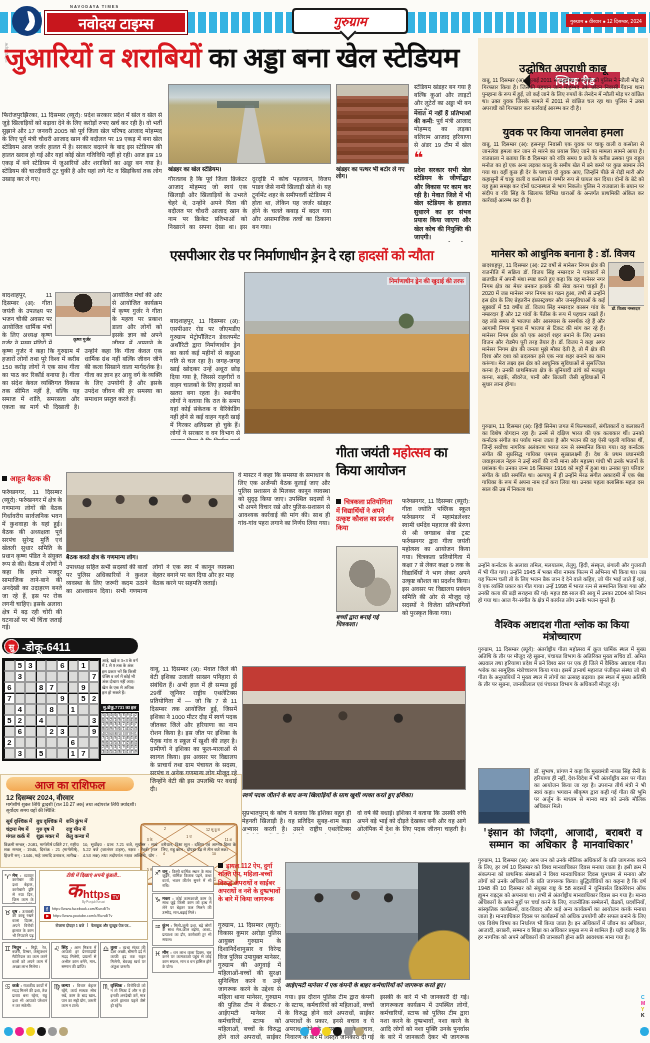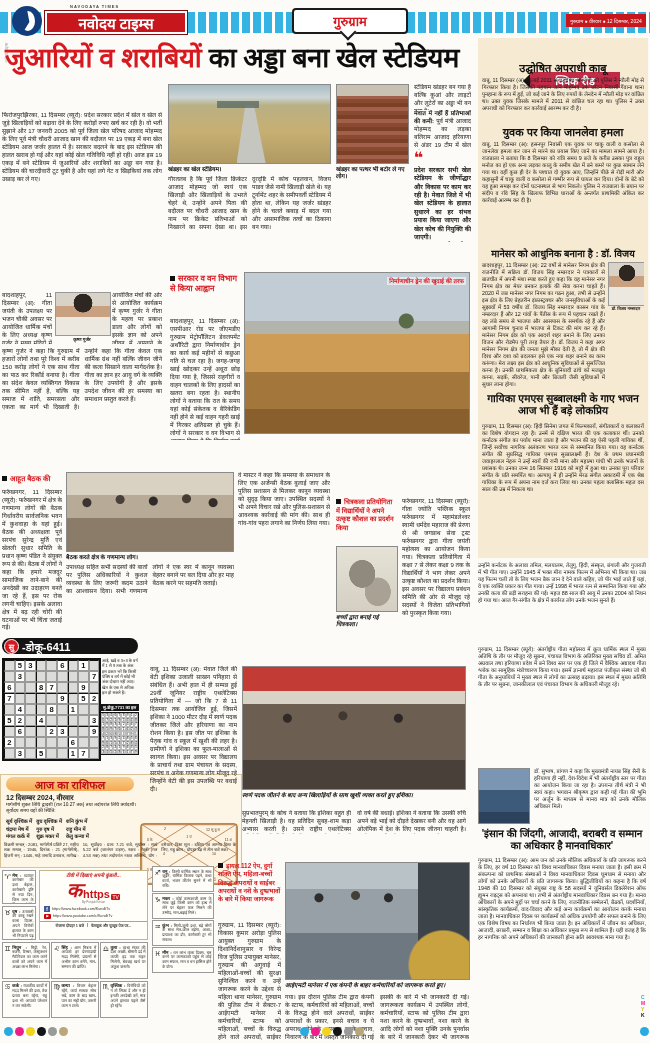--- a/index.html
+++ b/index.html
@@ -108,21 +108,21 @@
 <div class="page">
 
   <div class="abs crop" style="left:1px;top:24px;">+</div>
   <div class="abs crop" style="left:639px;top:24px;">+</div>
   <div class="abs" style="left:-14px;top:40px;transform:rotate(-90deg);font-size:4px;color:#999;width:40px;">नवोदय टाइम्स</div>
 
   <div class="abs stripes" style="left:0;top:12px;width:650px;height:21px;"></div>
   <div class="abs logo-circle" style="left:12px;top:6px;"></div>
   <div class="abs" style="left:70px;top:4px;font-size:4px;letter-spacing:1px;color:#444;font-weight:bold;">NAVODAYA TIMES</div>
   <div class="abs nameplate" style="left:44px;top:10px;width:142px;height:23px;font-size:15px;">नवोदय टाइम्स</div>
-  <div class="abs citybadge" style="left:292px;top:8px;width:112px;height:22px;font-size:13px;">गुरुग्राम</div>
+  <div class="abs citybadge" style="left:292px;top:8px;width:112px;height:22px;font-size:13px;font-style:italic;">गुरुग्राम</div>
   <div class="abs badgetail" style="left:342px;top:26px;"></div>
   <div class="abs datebox" style="left:566px;top:14px;width:80px;height:13px;">गुरुग्राम ● वीरवार ● 12 दिसम्बर, 2024</div>
 
   <div class="abs hl" style="left:5px;top:38px;width:470px;height:38px;font-size:27px;white-space:nowrap;">
     <span class="red">जुआरियों व शराबियों</span><span> का अड्डा बना खेल स्टेडियम</span>
   </div>
 
   <div class="abs bt6" style="left:2px;top:112px;width:160px;height:130px;">फिरोजपुरझिरका, 11 दिसम्बर (ब्यूरो): प्रदेश सरकार प्रदेश में खेल व खेल से जुड़े खिलाड़ियों को बढ़ावा देने के लिए करोड़ों रुपए खर्च कर रही है। वो भर्ती सुझाने और 17 जनवरी 2005 को पूर्व जिला खेल परिषद आजाद मोहम्मद के लिए पूर्व मंत्री चौधरी आजाद खान की बदौलत पर 19 एकड़ में बना खेल स्टेडियम आज जर्जर हालत में है। सरकार बदलने के बाद इस स्टेडियम की हालत खराब हो गई और यहां कोई खेल गतिविधि नहीं हो रही। आज इस 19 एकड़ में बने स्टेडियम में जुआरियों और शराबियों का अड्डा बन गया है। स्टेडियम की चारदीवारी टूट चुकी है और यहां लगे गेट व खिड़कियां तक लोग उखाड़ कर ले गए।</div>
 
   <div class="photo ph-road" style="left:168px;top:84px;width:163px;height:80px;"></div>
@@ -157,50 +157,52 @@
 
   <div class="abs qr-h" style="left:482px;top:248px;width:162px;height:12px;font-size:9.6px;">मानेसर को आधुनिक बनाना है : डॉ. विजय</div>
   <div class="abs" style="left:482px;top:262px;width:162px;height:128px;overflow:hidden;">
     <div style="float:right;width:36px;margin:0 0 2px 3px;">
       <div class="ph-portrait" style="width:36px;height:42px;border:1px solid #999;position:relative;"></div>
       <div style="font-size:4.2px;font-weight:bold;text-align:center;">डॉ. विजय नम्बरदार</div>
     </div>
     <div class="bt55">बादशाहपुर, 11 दिसम्बर (अ): 22 वर्षों से मानेसर निगम क्षेत्र की राजनीति में सक्रिय डॉ. विजय सिंह नम्बरदार ने पत्रकारों से बातचीत में अपनी मंशा स्पष्ट करते हुए कहा कि वह मानेसर नगर निगम क्षेत्र का मेयर बनकर इलाके की सेवा करना चाहते हैं। 2020 में जब मानेसर नगर निगम का गठन हुआ, तभी से उन्होंने इस क्षेत्र के लिए बेहतरीन इंफ्रास्ट्रक्चर और जनसुविधाओं के कई सुझावों में 53 वर्षीय डॉ. विजय सिंह नम्बरदार कासन गांव के नम्बरदार हैं और 12 गांवों के पैंतीस के रूप में पहचान रखते हैं। वह लंबे समय से भाजपा और आसपास के समर्थक रहे हैं और आगामी निगम चुनाव में भाजपा से टिकट की मांग कर रहे हैं। मानेसर निगम क्षेत्र को एक आदर्श शहर बनाने के लिए उनका विजन और रोडमैप पूरी तरह तैयार है। डॉ. विजय ने कहा अगर मानेसर निगम क्षेत्र की जनता मुझे मौका देती है, तो मैं क्षेत्र की दिशा और दशा को बदलकर इसे एक नया शहर बनाने का काम करूंगा। मेरा लक्ष्य इस क्षेत्र को आधुनिक सुविधाओं से सुसज्जित करना है। उनकी प्राथमिकता क्षेत्र के बुनियादी ढांचे को मजबूत करना, सड़कें, सीवरेज, पानी और बिजली जैसी सुविधाओं में सुधार लाना होगा।</div>
   </div>
 
-  <div class="abs qr-h" style="left:482px;top:392px;width:162px;height:28px;font-size:10.5px;">गायिका एमएस सुब्बालक्ष्मी के गाए भजन आज भी हैं बड़े लोकप्रिय</div>
   <div class="abs bt55" style="left:482px;top:423px;width:162px;height:132px;">गुरुग्राम, 11 दिसम्बर (अ): हिंदी सिनेमा जगत में फिल्मकारों, संगीतकारों व कलाकारों का विशेष योगदान रहा है। उनमें से दक्षिण भारत की एक कलाकार थीं। उनको कर्नाटक संगीत का पर्याय माना जाता है और भजन की वह ऐसी पहली गायिका थीं, जिन्हें सर्वोच्च नागरिक अलंकरण भारत रत्न से सम्मानित किया गया। वह कर्नाटक संगीत की सुप्रसिद्ध गायिका एमएस सुब्बालक्ष्मी हैं। देश के प्रथम प्रधानमंत्री जवाहरलाल नेहरू ने उन्हें स्वरों की रानी माना और महात्मा गांधी भी उनके भजनों के प्रशंसक थे। उनका जन्म 16 सितम्बर 1916 को मदुरै में हुआ था। उनका पूरा परिवार संगीत के प्रति समर्पित था। अल्पायु में ही उन्होंने मेरठ संगीत अकादमी में एक श्रेष्ठ गायिका के रूप में अपना नाम दर्ज करा लिया था। उनका पहला क्लासिक महज दस साल की उम्र में निकला था।</div>
 
   <div class="abs" style="left:2px;top:292px;width:160px;height:52px;display:flex;gap:3px;">
     <div class="bt6" style="width:50px;height:52px;">बादशाहपुर, 11 दिसम्बर (अ): गीता जयंती के उपलक्ष्य पर भजन चौकी अवसर पर आयोजित धार्मिक मंचों के लिए अध्यक्ष कृष्ण गुर्जर ने मुख्य मंदिरों में शिरकत की।</div>
     <div style="width:54px;">
       <div class="ph-portrait" style="width:54px;height:42px;border:1px solid #999;position:relative;"></div>
       <div style="font-size:4.6px;font-weight:bold;text-align:center;">कृष्ण गुर्जर</div>
     </div>
     <div class="bt6" style="width:50px;height:52px;">आयोजित मंचों की ओर से आयोजित कार्यक्रम में कृष्ण गुर्जर ने गीता के महत्व पर प्रकाश डाला और लोगों को इसके ज्ञान को अपने जीवन में अपनाने के लिए प्रेरित किया।</div>
   </div>
   <div class="abs bt6 cols2" style="left:2px;top:348px;width:160px;height:90px;">कृष्ण गुर्जर ने कहा कि गुरुग्राम में हजारों लोगों तथा पूरे विश्व में करीब 150 करोड़ लोगों ने एक साथ गीता का पाठ कर रिकॉर्ड बनाया है। गीता का संदेश केवल व्यक्तिगत विकास तक सीमित नहीं है, बल्कि यह समाज में शांति, समरसता और एकता का मार्ग भी दिखाती है। उन्होंने कहा कि गीता केवल एक धार्मिक ग्रंथ नहीं बल्कि जीवन जीने की कला सिखाने वाला मार्गदर्शक है। गीता का ज्ञान हर आयु वर्ग के व्यक्ति के लिए उपयोगी है और इसके उपदेश जीवन की हर समस्या का समाधान प्रस्तुत करते हैं।</div>
 
-  <div class="abs kick" style="left:170px;top:274px;width:70px;height:40px;font-size:8px;">
-    <span class="sq"></span><span>सरकार व वन विभाग से किया आह्वान</span>
+  <div class="abs hl" style="left:170px;top:246px;width:302px;height:22px;font-size:13.5px;white-space:nowrap;">
+    <span>एसपीआर रोड पर निर्माणाधीन ड्रेन दे रहा </span><span class="red">हादसों को न्यौता</span>
   </div>
   <div class="abs bt6" style="left:170px;top:318px;width:70px;height:122px;">बादशाहपुर, 11 दिसम्बर (अ): एसपीआर रोड पर जीएमडीए गुरुग्राम मेट्रोपॉलिटन डेवलपमेंट अथॉरिटी द्वारा निर्माणाधीन ड्रेन का कार्य कई महीनों से कछुआ गति से चल रहा है। जगह-जगह खाई खोदकर उन्हें अधूरा छोड़ दिया गया है, जिससे राहगीरों व वाहन चालकों के लिए हादसों का खतरा बना रहता है। स्थानीय लोगों ने बताया कि रात के समय यहां कोई संकेतक व बैरिकेडिंग नहीं होने से कई वाहन गहरी खाई में गिरकर क्षतिग्रस्त हो चुके हैं। लोगों ने सरकार व वन विभाग से आह्वान किया है कि निर्माण कार्य जल्द पूरा कराया जाए तथा पेड़ों की सुरक्षा का भी ध्यान रखा जाए।</div>
   <div class="photo ph-drain" style="left:244px;top:272px;width:226px;height:162px;">
     <div class="onphoto-label">निर्माणाधीन ड्रेन की खुदाई की तरफ</div>
   </div>
 
   <div class="abs kick" style="left:2px;top:474px;width:60px;height:12px;font-size:7.2px;">
     <span class="sq"></span><span>आहूत बैठक की</span>
   </div>
   <div class="abs bt6" style="left:2px;top:489px;width:60px;height:142px;">फर्रुखनगर, 11 दिसम्बर (ब्यूरो): फर्रुखनगर में क्षेत्र के गणमान्य लोगों की बैठक गिर्धावरीय सार्वजनिक भवन में कुशवाहा के यहां हुई। बैठक की अध्यक्षता पूर्व सरपंच सुरेन्द्र मुर्ति एवं खेतली सुधार समिति के प्रधान कृष्ण पंडित ने संयुक्त रूप से की। बैठक में लोगों ने कहा कि हमारे मजदूर सामाजिक ताने-बाने की अनदेखी का उदाहरण बनते जा रहे हैं, इस पर रोक लगनी चाहिए। इसके अलावा क्षेत्र में बढ़ रही चोरी की घटनाओं पर भी चिंता जताई गई।</div>
   <div class="photo ph-crowd" style="left:66px;top:472px;width:168px;height:80px;"></div>
   <div class="abs cap" style="left:66px;top:554px;width:168px;height:8px;">बैठक करते क्षेत्र के गणमान्य लोग।</div>
   <div class="abs bt6 cols2" style="left:66px;top:564px;width:168px;height:66px;">उपाध्यक्ष सहित सभी सदस्यों की बातों पर पुलिस अधिकारियों ने कुशल व्यवस्था के लिए जरूरी कदम उठाने का आश्वासन दिया। सभी गणमान्य लोगों ने एक स्वर में कानून व्यवस्था बेहतर बनाने पर बल दिया और हर माह बैठक करने पर सहमति जताई।</div>
   <div class="abs bt6" style="left:238px;top:472px;width:92px;height:158px;">वे मास्टर ने कहा कि समस्या के समाधान के लिए एक अर्जेन्सी बैठक बुलाई जाए और पुलिस प्रशासन से मिलकर कानून व्यवस्था को सुदृढ़ किया जाए। उपस्थित सदस्यों ने भी अपने विचार रखे और पुलिस-प्रशासन से आवश्यक कार्रवाई की मांग की। साथ ही गांव-गांव पहरा लगाने का निर्णय लिया गया।</div>
 
+  <div class="abs hl" style="left:336px;top:444px;width:136px;height:48px;font-size:13.5px;line-height:1.3;">
+    <span>गीता जयंती </span><span class="red">महोत्सव</span><span> का किया आयोजन</span>
+  </div>
   <div class="abs kick" style="left:336px;top:498px;width:62px;height:44px;font-size:6.6px;">
     <span class="sq"></span><span>चित्रकला प्रतियोगिता में विद्यार्थियों ने अपने उत्कृष्ट कौशल का प्रदर्शन किया</span>
   </div>
   <div class="photo ph-painting" style="left:336px;top:546px;width:62px;height:66px;"></div>
   <div class="abs cap capi" style="left:336px;top:614px;width:62px;height:14px;">बच्चों द्वारा बनाई गई चित्रकला।</div>
   <div class="abs bt6" style="left:402px;top:498px;width:68px;height:130px;">फर्रुखनगर, 11 दिसम्बर (ब्यूरो): गीता ज्योति पब्लिक स्कूल फर्रुखनगर में महामंडलेश्वर स्वामी धर्मदेव महाराज की प्रेरणा से श्री जगन्नाथ सेवा ट्रस्ट फर्रुखनगर द्वारा गीता जयंती महोत्सव का आयोजन किया गया। चित्रकला प्रतियोगिता में कक्षा 7 से लेकर कक्षा 9 तक के विद्यार्थियों ने भाग लेकर अपने उत्कृष्ट कौशल का प्रदर्शन किया। इस अवसर पर विद्यालय प्रबंधन समिति की ओर से मौजूद रहे सदस्यों ने विजेता प्रतिभागियों को पुरस्कृत किया गया।</div>
 
   <div class="abs sd-title" style="left:2px;top:638px;width:136px;height:16px;font-size:11px;">
     <span class="sd-su">सु</span>
     <span>-डोकू-6411</span>
@@ -510,24 +512,25 @@
   </div>
   <div class="abs bt6" style="left:218px;top:922px;width:63px;height:118px;">गुरुग्राम, 11 दिसम्बर (ब्यूरो): विकास कुमार अरोड़ा पुलिस आयुक्त गुरुग्राम के दिशानिर्देशानुसार व विरेन्द्र विज पुलिस उपायुक्त मानेसर, गुरुग्राम की अगुवाई में महिलाओं-बच्चों की सुरक्षा सुनिश्चित करने व उन्हें जागरूक करने के उद्देश्य से महिला थाना मानेसर, गुरुग्राम की पुलिस टीम ने सैक्टर-7 आईएमटी मानेसर में कर्मचारियों, स्टाफ को महिलाओं, बच्चों के विरुद्ध होने वाले अपराधों, साईबर अपराधों, हेल्पलाइन, पॉक्सो एक्ट, डायल 112 व दुर्गा शक्ति ऐप बारे जागरूक किया।</div>
   <div class="photo ph-police" style="left:285px;top:862px;width:185px;height:118px;"></div>
   <div class="abs cap capi" style="left:285px;top:982px;width:185px;height:9px;">आईएमटी मानेसर में एक कंपनी के बाहर कर्मचारियों को जागरूक करते हुए।</div>
   <div class="abs" style="left:285px;top:994px;width:185px;height:46px;display:flex;gap:6px;">
     <div class="bt6" style="width:89px;">गया। इस दौरान पुलिस टीम द्वारा कंपनी के स्टाफ, कर्मचारियों को महिलाओं, बच्चों के विरुद्ध होने वाले अपराधों, साईबर अपराधों के प्रकार, इनसे बचाव व ये अपराध होने के उपरान्त उनके बचाव, निवारण के बारे में विस्तृत जानकारी दी गई तथा इन अपराधों के लिए बनाए गए कानूनों व प्रावधानों के बारे में भी बताया गया।</div>
     <div class="bt6" style="width:89px;">इसकी के बारे में भी जानकारी दी गई। जागरूकता कार्यक्रम में उपस्थित लोगों, कर्मचारियों, स्टाफ को पुलिस टीम द्वारा नशा करने के दुष्प्रभावों, नशा करने के आदि लोगों को नशा मुक्ति उनके पुनर्वास के बारे में जानकारी देकर भी जागरूक किया गया तथा नशे से दूर रहने के लिए प्रेरित किया।</div>
   </div>
 
   <div class="abs bt55" style="left:478px;top:562px;width:168px;height:54px;">उन्होंने कर्नाटक के अलावा तमिल, मलयालम, तेलुगु, हिंदी, संस्कृत, बंगाली और गुजराती में भी गीत गाए। उन्होंने 1945 में भक्त मीरा नामक फिल्म में अभिनय भी किया था। जब यह फिल्म चली तो के लिए भजन बैक जान दे देने वाले कहिए, जो पीर भाई जाते हैं यहां, वे एक व्यक्ति प्रकार का गीत गाया। उन्हें 1998 में भारत रत्न से सम्मानित किया गया और उनकी कला की बड़ी सराहना की गई। महज 88 साल की आयु में उनका 2004 को निधन हो गया था। आज गैर-संगीत के क्षेत्र में कार्यरत लोग उनके भजन सुनते हैं।</div>
+  <div class="abs qr-h" style="left:478px;top:619px;width:168px;height:24px;font-size:10px;">वैश्विक अष्टादश गीता श्लोक का किया मंत्रोच्चारण</div>
   <div class="abs bt55" style="left:478px;top:646px;width:168px;height:120px;">गुरुग्राम, 11 दिसम्बर (ब्यूरो): अंतर्राष्ट्रीय गीता महोत्सव में क्रूज धार्मिक स्थल में मुख्य अतिथि के तौर पर मौजूद रहे सूबना, पंचायत विभाग के अतिरिक्त मुख्य सचिव डॉ. अमित अग्रवाल तथा हरियाणा प्रदेश में बने विश्व स्तर पर एक ही जिले में वैश्विक अष्टादश गीता श्लोक का सामूहिक मंत्रोच्चारण किया गया। इसमें ज्ञानार्थ महाराज पंजीकृत संस्था जो श्री गीता के अनुयायियों ने मुख्य स्थल में लोगों का उत्साह बढ़ाया। इस स्थल में मुख्य अतिथि के तौर पर सूबना, जानकीलाल एवं पंचायत विभाग के अधिकारी मौजूद रहे।</div>
   <div class="photo ph-blue" style="left:478px;top:768px;width:52px;height:56px;"></div>
   <div class="abs bt55" style="left:534px;top:768px;width:112px;height:56px;">डॉ. सुभाष, प्रांगण ने कहा कि मुख्यमंत्री नायब सिंह सैनी के हरियाणा ही नहीं, देश-विदेश में भी अंतर्राष्ट्रीय स्तर पर गीता का आयोजन किया जा रहा है। उपरान्त तीर्थ मंत्री ने भी स्वयं कहा। भगवान श्रीकृष्ण द्वारा कही गई गीता की भूमि पर अर्जुन के माध्यम से मानव मात्र को उनके मौलिक अधिकार मिले।</div>
-  <div class="abs qr-h" style="left:478px;top:828px;width:168px;height:26px;font-size:10px;">'इंसान की जिंदगी, आजादी, बराबरी व सम्मान का अधिकार है मानवाधिकार'</div>
+  <div class="abs qr-h" style="left:478px;top:828px;width:168px;height:26px;font-size:10px;font-family:Liberation Mono, monospace;">'इंसान की जिंदगी, आजादी, बराबरी व सम्मान का अधिकार है मानवाधिकार'</div>
   <div class="abs bt55" style="left:478px;top:857px;width:168px;height:180px;">गुरुग्राम, 11 दिसम्बर (अ): आम जन को उनके मौलिक अधिकारों के प्रति जागरूक करने के लिए, हर वर्ष 10 दिसम्बर को विश्व मानवाधिकार दिवस मनाया जाता है। इसी क्रम में संकल्पना को प्राथमिक संस्थाओं ने विश्व मानवाधिकार दिवस धूमधाम से मनाया और लोगों को उनके अधिकारों के प्रति जागरूक किया। बुद्धिजीवियों का कहना है कि वर्ष 1948 की 10 दिसम्बर को संयुक्त राष्ट्र के 58 सदस्यों ने यूनिवर्सल डिक्लेरेशन ऑफ ह्यूमन राइट्स को अपनाया था। तभी से अंतर्राष्ट्रीय मानवाधिकार दिवस बन गया है। मानव अधिकारों के अपने मुद्दों पर चर्चा करने के लिए, राजनीतिक सम्मेलनों, बैठकों, प्रदर्शनियों, सांस्कृतिक कार्यक्रमों, वाद-विवाद और कई अन्य कार्यक्रमों का आयोजन करके मनाया जाता है। मानवाधिकार दिवस पर कार्यक्रमों को अधिक उपयोगी और सफल बनाने के लिए एक विशेष विषय का निर्धारण भी किया जाता है। इन अधिकारों में जीवन का अधिकार, आजादी, बराबरी, सम्मान व शिक्षा का अधिकार प्रमुख रूप से शामिल हैं। यही वजह है कि हर नागरिक को अपने अधिकारों की जानकारी होना अति आवश्यक माना गया है।</div>
 
   <div class="abs regdots" style="left:4px;top:1022px;">
     <span style="background:#29abe2"></span><span style="background:#ec1e8c"></span><span style="background:#f2d41d"></span><span style="background:#141414"></span><span style="background:#9a9a9a"></span><span style="background:#b9a77a"></span>
   </div>
   <div class="abs regdots" style="left:300px;top:1022px;">
     <span style="background:#29abe2"></span><span style="background:#ec1e8c"></span><span style="background:#f2d41d"></span><span style="background:#141414"></span><span style="background:#9a9a9a"></span><span style="background:#b9a77a"></span>
   </div>
   <div class="abs regdots" style="left:640px;top:1022px;">
     <span style="background:#29abe2"></span>

